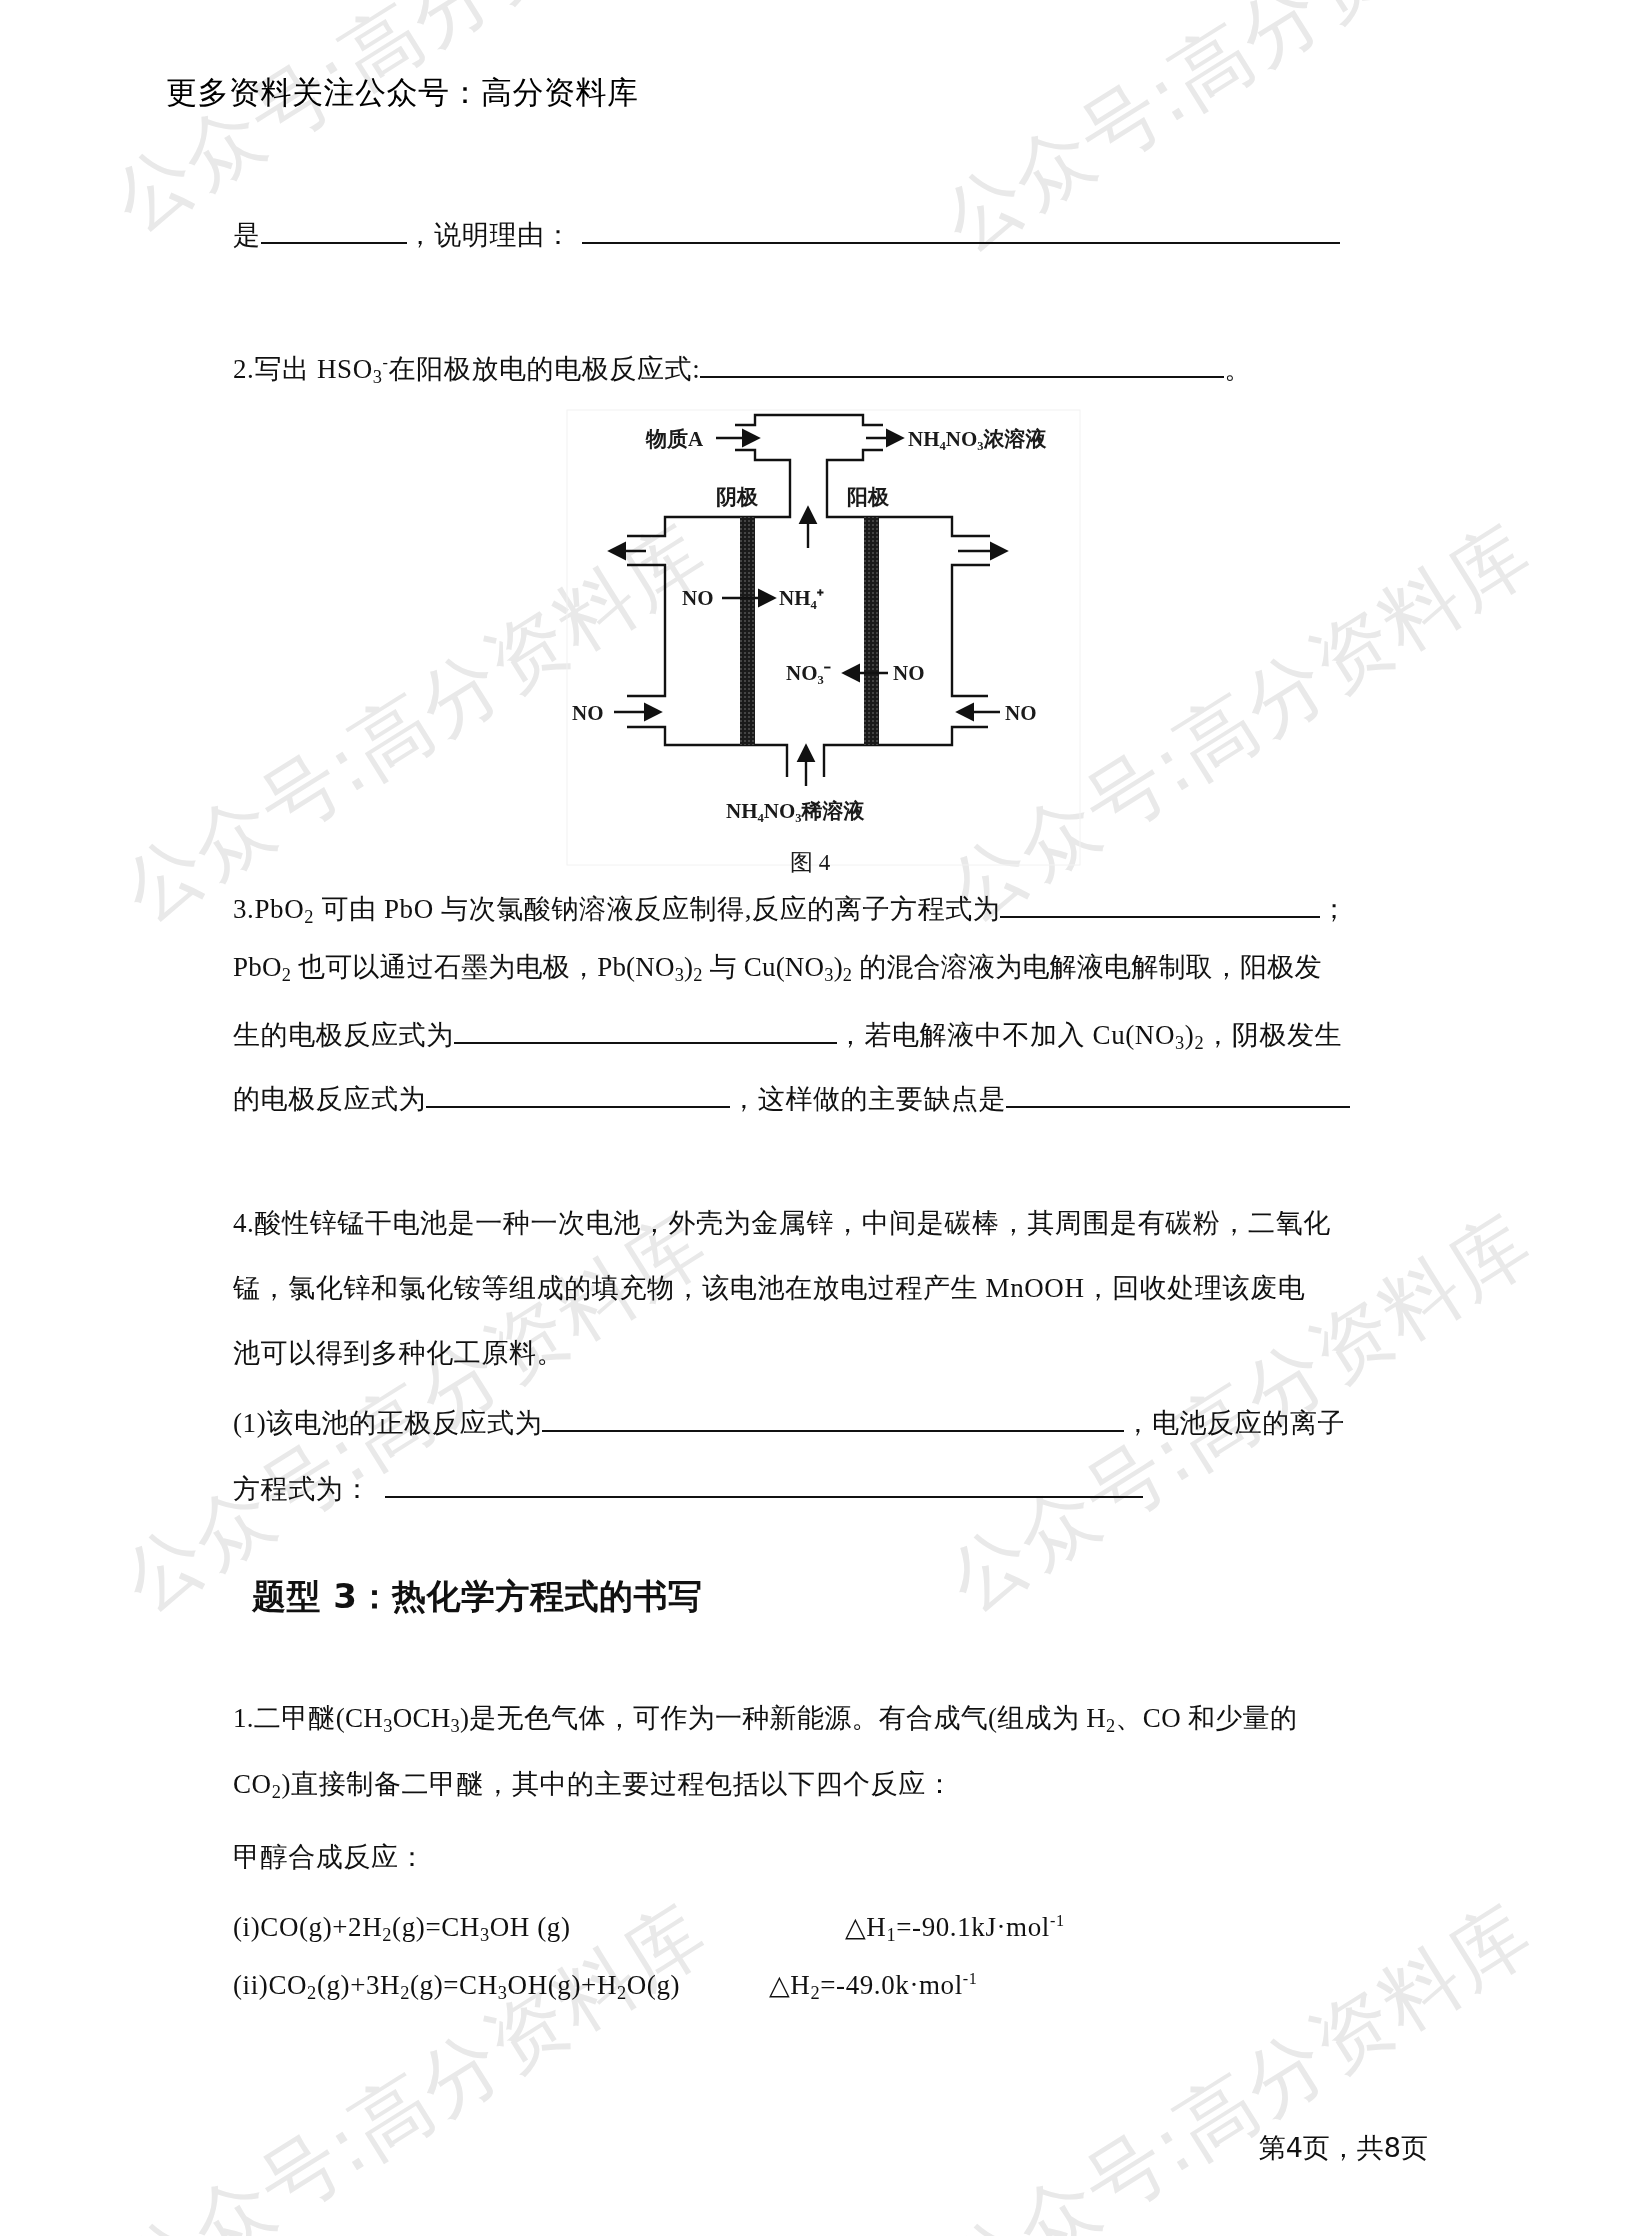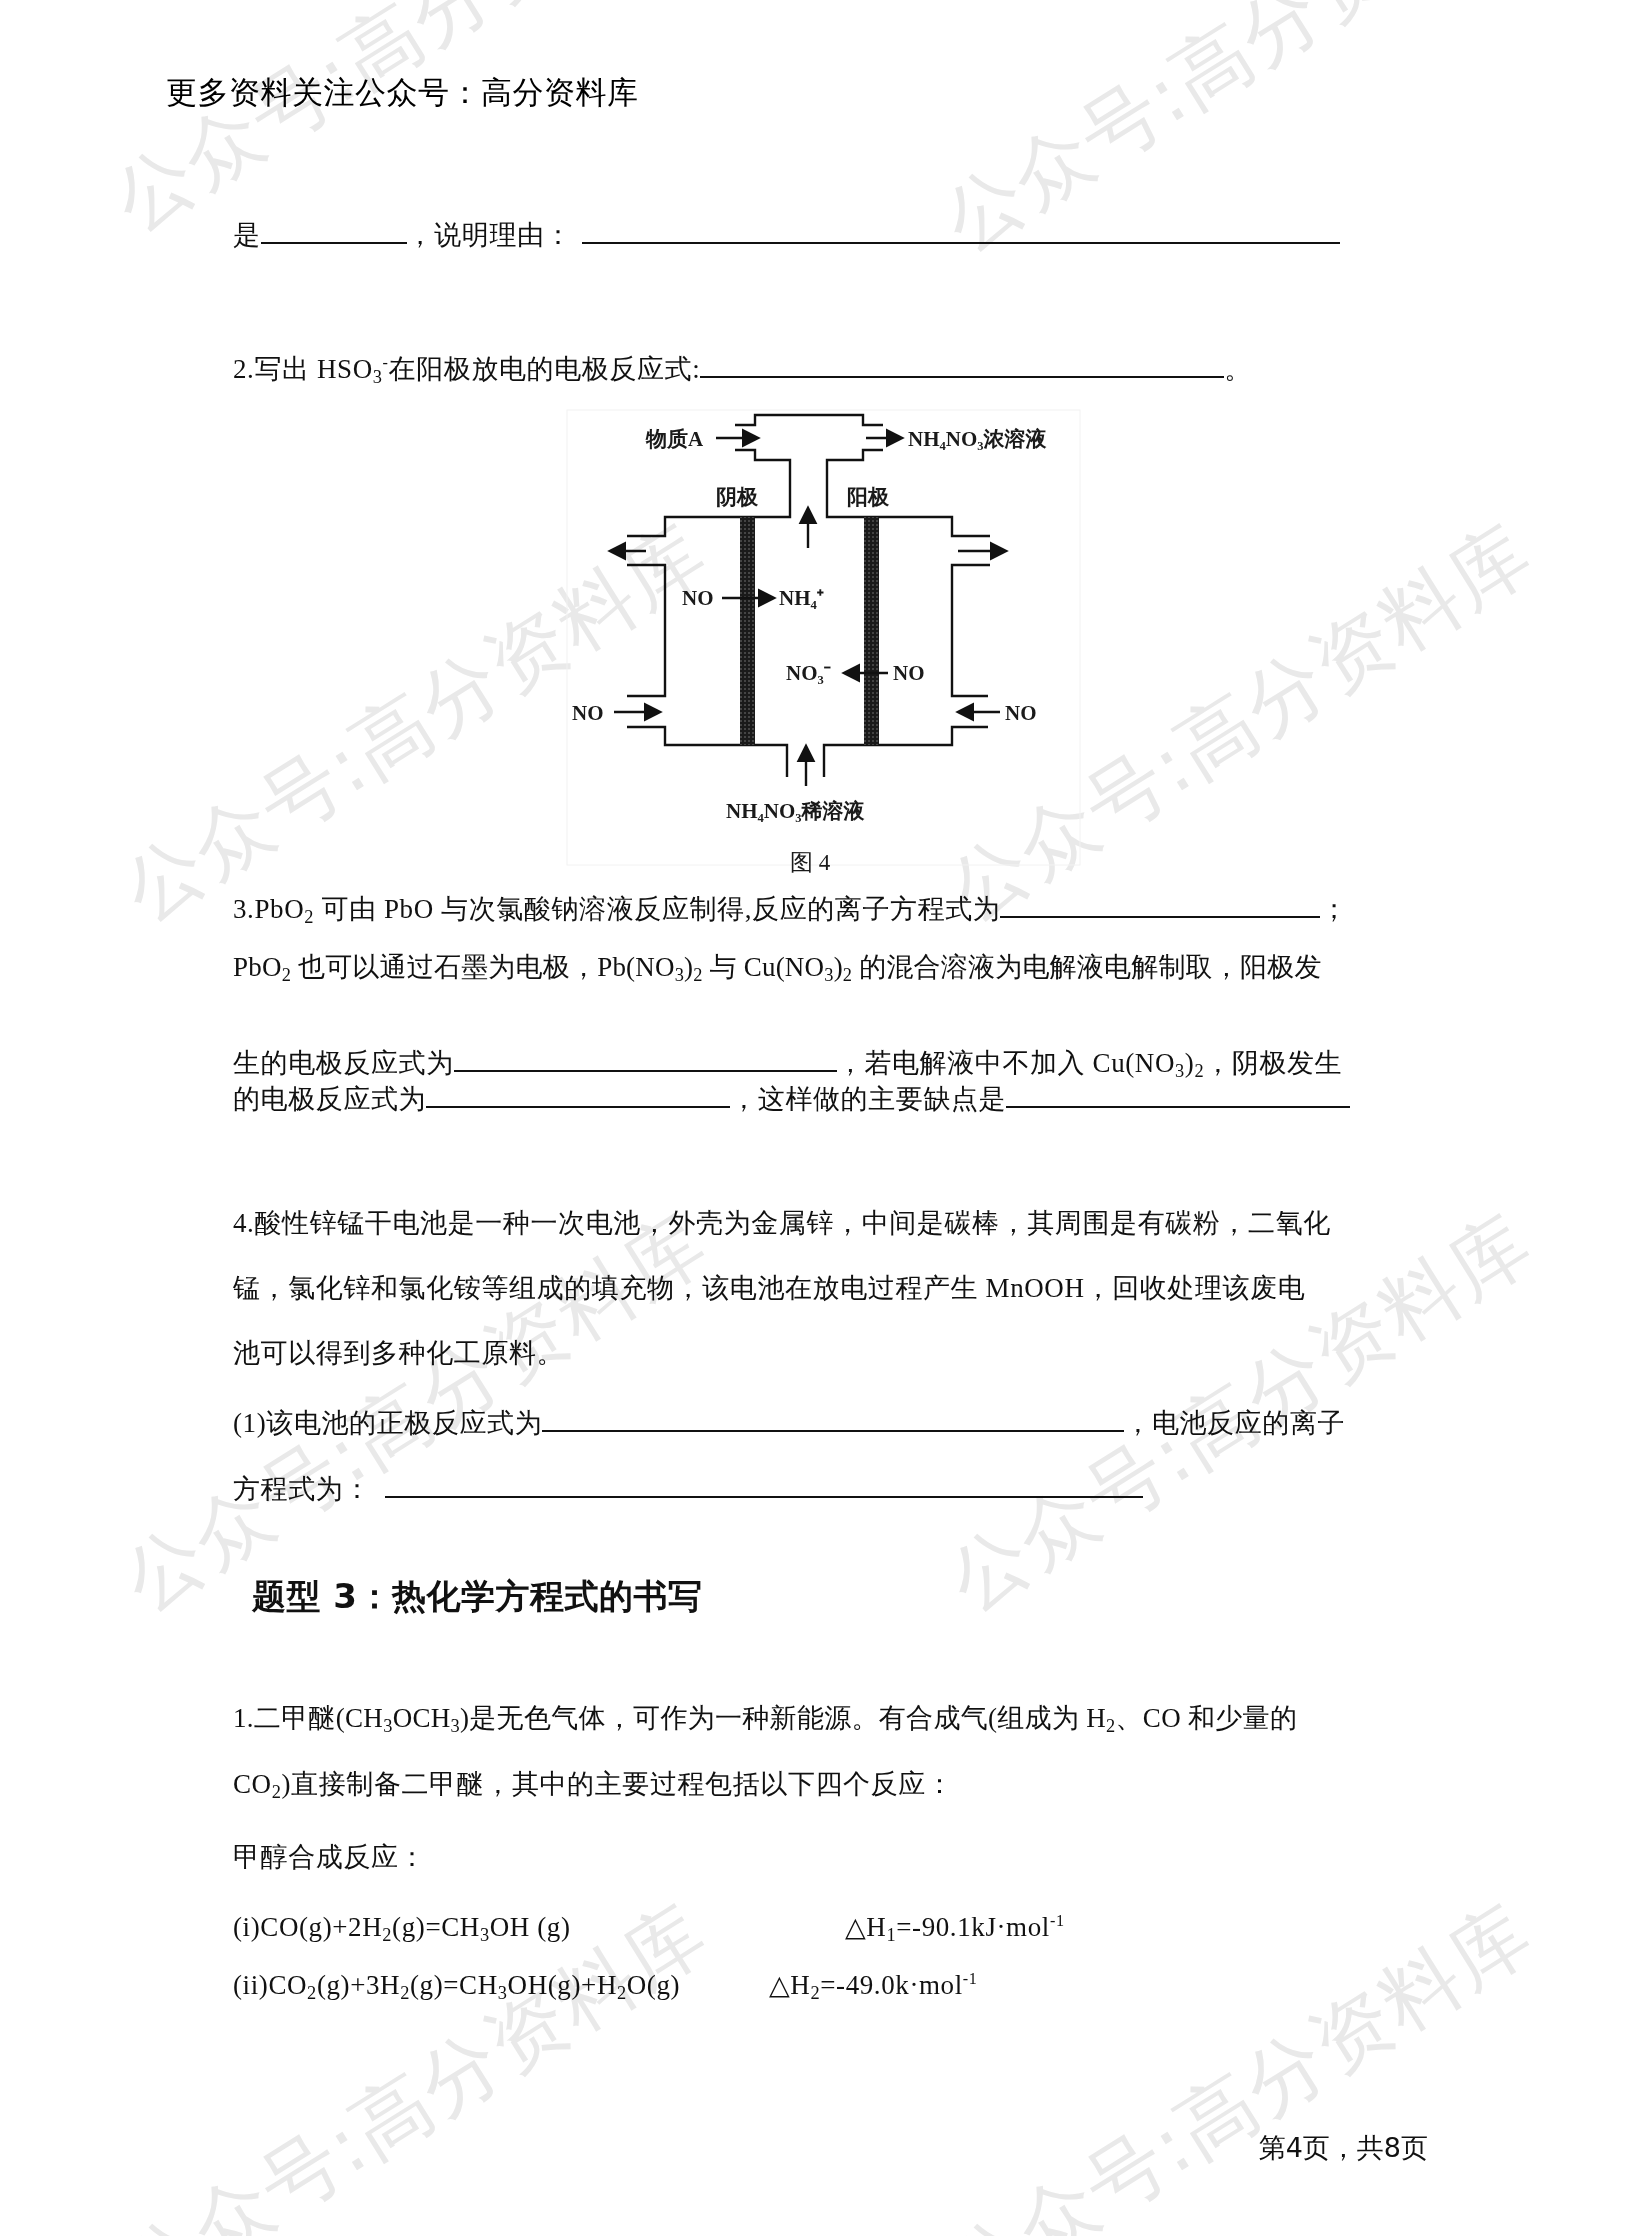--- a/index.html
+++ b/index.html
@@ -100,21 +100,21 @@
   <text x="726" y="818" font-size="21">NH₄NO₃稀溶液</text>
   <text x="790" y="870" font-size="23" class="cap" style="font-weight:normal">图 4</text>
 </svg>
 
 <div class="line" style="top:888px;">
   <span>3.PbO</span><sub>2</sub><span> 可由 PbO 与次氯酸钠溶液反应制得,反应的离子方程式为</span><span class="blank" style="width:320px;"></span><span>；</span>
 </div>
 <div class="line" style="top:950px; letter-spacing:0.2px;">
   <span>PbO</span><sub>2</sub><span> 也可以通过石墨为电极，Pb(NO</span><sub>3</sub><span>)</span><sub>2</sub><span> 与 Cu(NO</span><sub>3</sub><span>)</span><sub>2</sub><span> 的混合溶液为电解液电解制取，阳极发</span>
 </div>
-<div class="line" style="top:1014px;margin-top:28px;">
+<div class="line" style="top:1014px;">
   <span>生的电极反应式为</span><span class="blank" style="width:383px;"></span><span>，若电解液中不加入 Cu(NO</span><sub>3</sub><span>)</span><sub>2</sub><span>，阴极发生</span>
 </div>
 <div class="line" style="top:1078px;">
   <span>的电极反应式为</span><span class="blank" style="width:304px;"></span><span>，这样做的主要缺点是</span><span class="blank" style="width:344px;"></span>
 </div>
 
 <div class="line" style="top:1206px;">4.酸性锌锰干电池是一种一次电池，外壳为金属锌，中间是碳棒，其周围是有碳粉，二氧化</div>
 <div class="line" style="top:1271px;">锰，氯化锌和氯化铵等组成的填充物，该电池在放电过程产生 MnOOH，回收处理该废电</div>
 <div class="line" style="top:1336px;">池可以得到多种化工原料。</div>
 <div class="line" style="top:1402px;">

